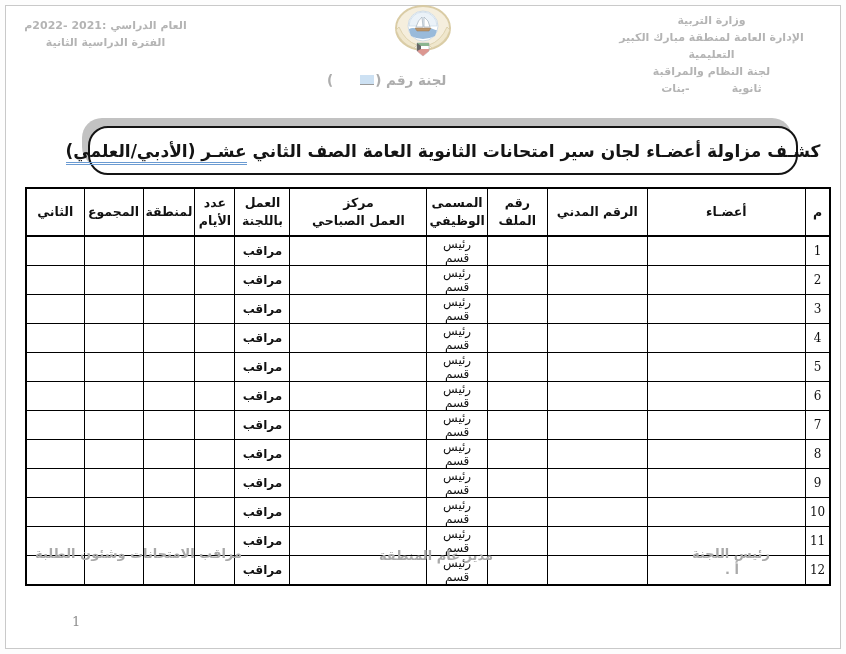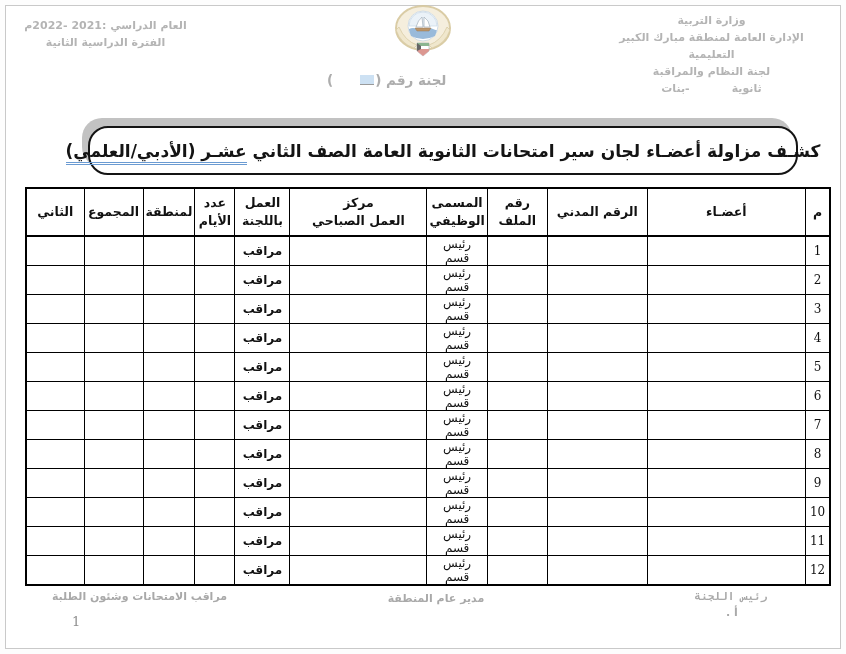--- a/index.html
+++ b/index.html
@@ -32,21 +32,21 @@
   table.members th,table.members td{border:1px solid #000;padding:0 2px;overflow:hidden;}
   table.members th{
     font-size:12.5px;font-weight:bold;color:#111;text-align:center;vertical-align:middle;
     white-space:pre-line;height:46px;line-height:1.45;border-bottom-width:2px;
   }
   table.members td{height:23.6px;font-size:12px;color:#111;text-align:center;vertical-align:middle;}
   td.c-job_title{font-size:10.5px;font-weight:normal;color:#222;margin-top:12px;}
   td.c-committee_work{font-size:12.5px;font-weight:bold;letter-spacing:1px;}
   td.c-num{font-family:"DejaVu Serif",serif;font-size:12.5px;}
   
-  .sig{color:#a9a9a9;font-size:11px;font-weight:bold;text-align:center;direction:rtl;white-space:nowrap;margin-top:44px;}
+  .sig{color:#a9a9a9;font-size:13px;font-weight:bold;text-align:center;direction:rtl;white-space:nowrap;}
   .pagenum{color:#8f8f8f;font-size:13px;font-family:"DejaVu Serif",serif;}
   
   .emblem{left:393px;top:5px;width:60px;height:52px;opacity:.9;}
 </style>
 </head>
 <body>
 
 <div class="page-frame"></div>
 
 <div class="abs corner" style="left:18px;top:17px;width:175px;">
@@ -276,21 +276,21 @@
         <td class="c-morning_center"></td>
         <td class="c-committee_work">مراقب</td>
         <td class="c-days_count"></td>
         <td class="c-category"></td>
         <td class="c-total"></td>
         <td class="c-notes"></td>
       </tr>
     </tbody>
 </table>
 
-<div class="abs sig" style="left:656px;top:546px;width:150px;font-family:Liberation Mono, monospace;">
+<div class="abs sig" style="left:656px;top:546px;width:150px;">
   <span>رئيس اللجنة</span>
 </div>
 <div class="abs sig" style="left:712px;top:562px;width:40px;">
   <span>أ .</span>
 </div>
 <div class="abs sig" style="left:361px;top:548px;width:150px;">
   <span>مدير عام المنطقة</span>
 </div>
 <div class="abs sig" style="left:37px;top:546px;width:205px;">
   <span>مراقب الامتحانات وشئون الطلبة</span>

